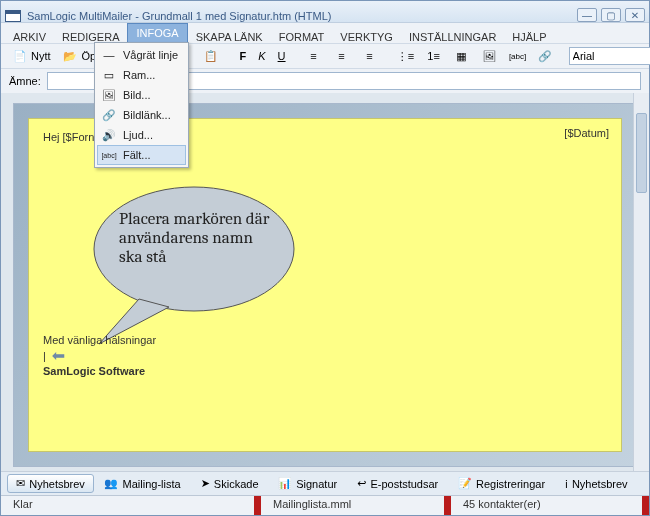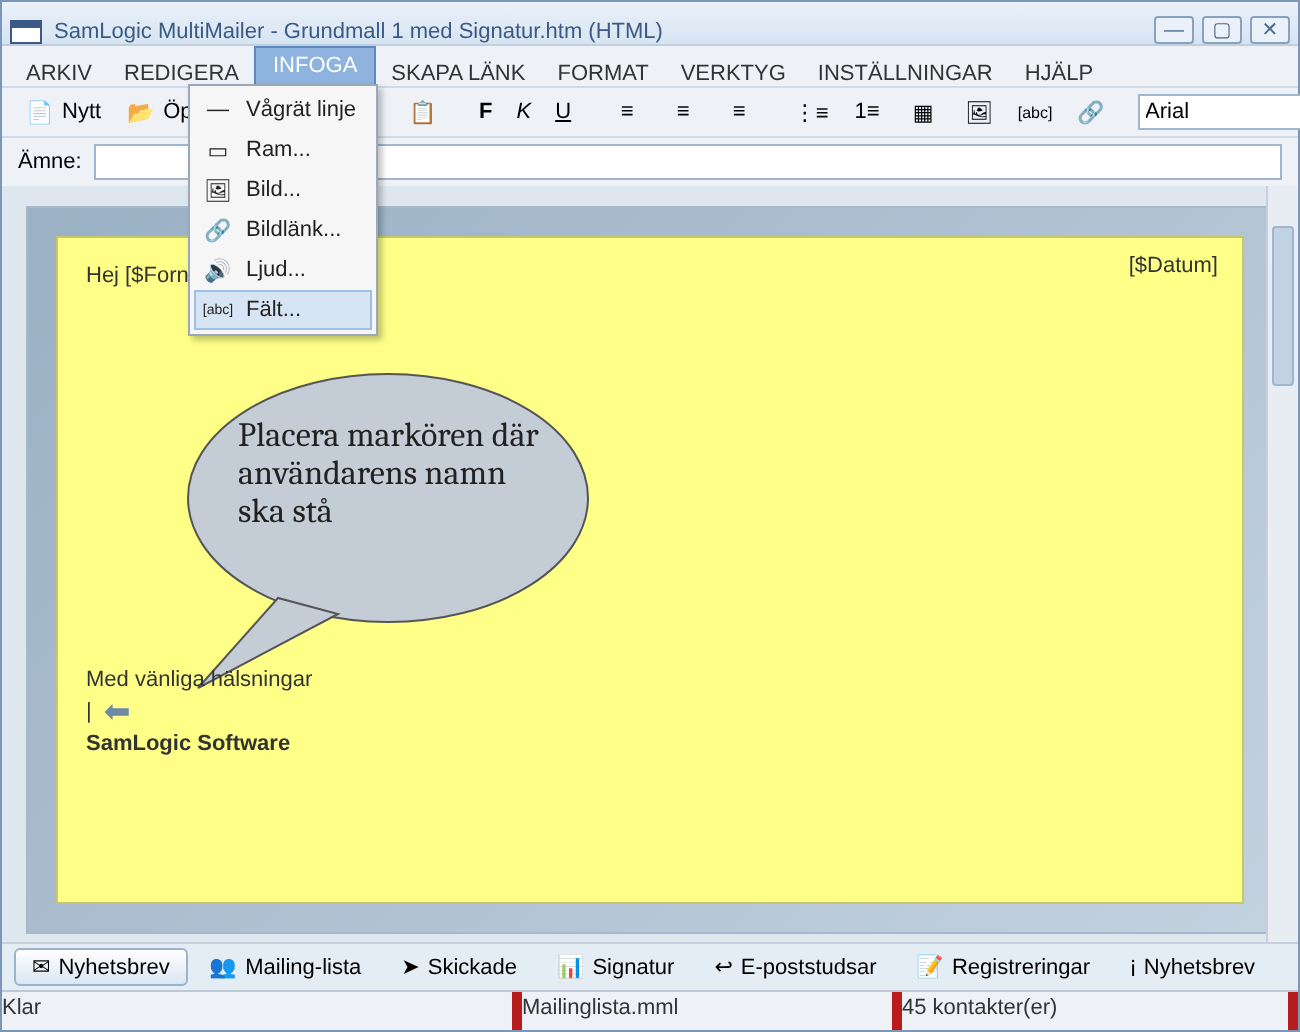--- a/index.html
+++ b/index.html
@@ -36,21 +36,21 @@
 .menu-popup .micon{width:16px;height:16px;display:inline-flex;align-items:center;justify-content:center}
 .attrow{height:24px;display:flex;align-items:center;gap:6px;padding:0 8px;background:#eef2f7;border-top:1px solid #d0dae6}
 .attrow .clip{width:10px;height:16px;border:2px solid #3a5a85;border-top:none;border-radius:0 0 6px 6px;margin-right:2px}
 .attrow input{flex:1;height:18px;border:1px solid #9fb6cf;padding:0 4px}
 .sqbtn{width:20px;height:20px;border:1px solid #9fb6cf;border-radius:3px;background:linear-gradient(#fff,#e3ecf5);display:flex;align-items:center;justify-content:center;font-size:14px;color:#2a5;font-weight:bold;cursor:pointer}
 .sqbtn.minus{color:#36c}
 .tabbar{height:24px;background:#e4ecf4;display:flex;align-items:center;gap:2px;padding:0 6px;border-top:1px solid #c6d0dc}
 .tab{display:flex;align-items:center;gap:4px;padding:2px 8px;border:1px solid transparent;border-radius:3px;cursor:pointer}
 .tab.active{background:linear-gradient(#fff,#d9e6f2);border-color:#9ab4d0}
 .statusbar{height:20px;border-top:1px solid #bcc8d6;background:#eef2f7;display:flex}
-.statusbar>div{border-right:5px solid #b91c1c;padding:2px 0;color:#333}
+.statusbar>div{border-right:7px solid #b91c1c;padding:2px 12px;color:#333}
 .st1{width:260px}.st2{width:190px}.st3{flex:1}
 .scrollbar-v{position:absolute;right:0;top:0;bottom:0;width:16px;background:#e8edf3;border-left:1px solid #c6d0dc}
 .scrollbar-v .thumb{position:absolute;left:2px;right:2px;top:20px;height:80px;background:#c3d2e2;border:1px solid #9fb6cf;border-radius:2px}
 </style>
 </head>
 <body>
 
 <div class="window">
   <div class="titlebar">
     <span class="app-icon"></span>

